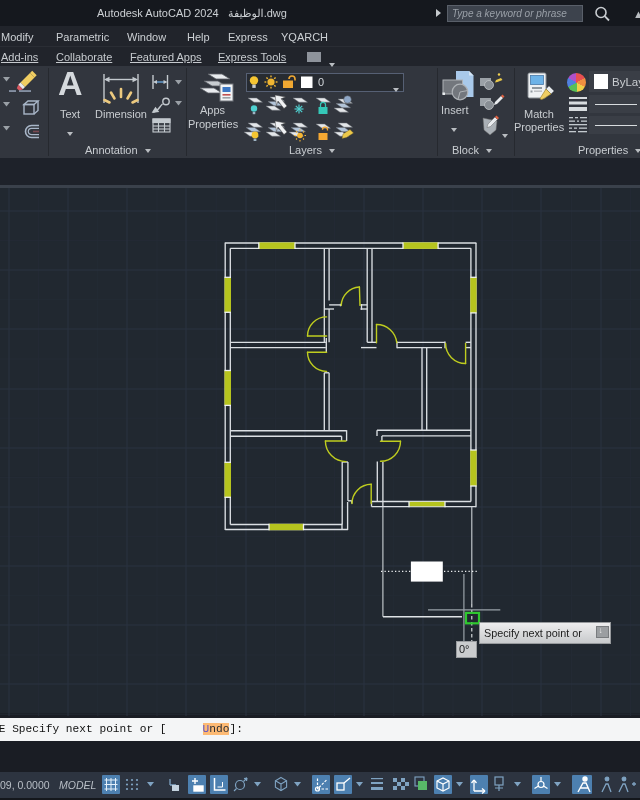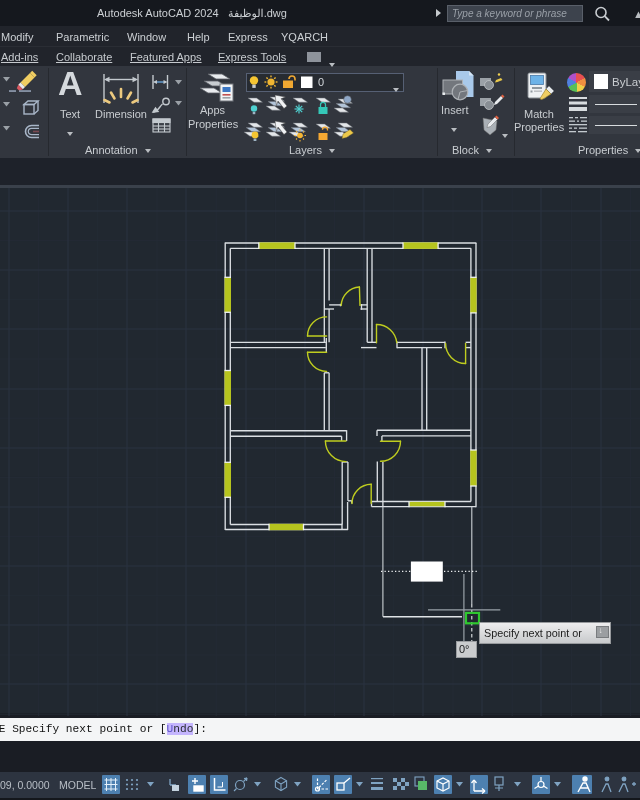--- a/index.html
+++ b/index.html
@@ -511,24 +511,24 @@
   </svg>
 
   <div class="t" style="left:479px;top:622px;width:132px;height:22px;background:linear-gradient(#ededee,#c8cacc);border:1px solid #96999c;box-sizing:border-box;"></div>
   <div class="t" style="left:484px;top:627px;font-size:10.8px;color:#1c1c1c;">Specify next point or</div>
   <div class="t" style="left:596px;top:626px;width:13px;height:12px;background:#9b9ea1;border:1px solid #787b7e;box-sizing:border-box;"></div>
   <div class="t" style="left:598.5px;top:625.5px;font-size:8px;color:#f0f0f0;">↓</div>
 
   <div class="t" style="left:455.8px;top:641px;width:21px;height:16.5px;background:#caccce;border:1px solid #9a9da0;box-sizing:border-box;"></div>
   <div class="t" style="left:459px;top:642.5px;font-size:11px;color:#202224;">0°</div>
 
-  <div class="t" style="left:-8px;top:723px;font-family:'Liberation Mono',monospace;font-size:11.2px;color:#111;">NE Specify next point or [<span style="background:#c4b5fd;"><span style="color:#6055c8;">U</span><span style="color:#2a2d33;">ndo</span></span>]:</div>
+  <div class="t" style="left:-8px;top:723px;font-family:'Liberation Mono',monospace;font-size:11.2px;color:#111;">NE Specify next point or [<span style="background:#fdba74;margin-left:36px;"><span style="color:#6055c8;">U</span><span style="color:#2a2d33;">ndo</span></span>]:</div>
 
   <div class="t" style="left:0px;top:779px;font-size:10.5px;color:#b9bfc6;">09, 0.0000</div>
-  <div class="t" style="left:59px;top:779px;font-size:10.5px;color:#b9bfc6;">MODEL</div>
+  <div class="t" style="left:59px;top:779px;font-size:10.5px;color:#b9bfc6;font-style:italic;">MODEL</div>
   <svg class="t" style="left:0;top:772px;" width="640" height="26" viewBox="0 0 640 26">
 
     <g fill="#4d80b0">
       <rect x="102" y="3" width="18" height="19" rx="1"></rect>
       <rect x="188" y="3" width="18" height="19" rx="1"></rect>
       <rect x="210" y="3" width="18" height="19" rx="1"></rect>
       <rect x="312" y="3" width="18" height="19" rx="1"></rect>
       <rect x="334" y="3" width="18" height="19" rx="1"></rect>
       <rect x="434" y="3" width="18" height="19" rx="1"></rect>
       <rect x="470" y="3" width="18" height="19" rx="1"></rect>

